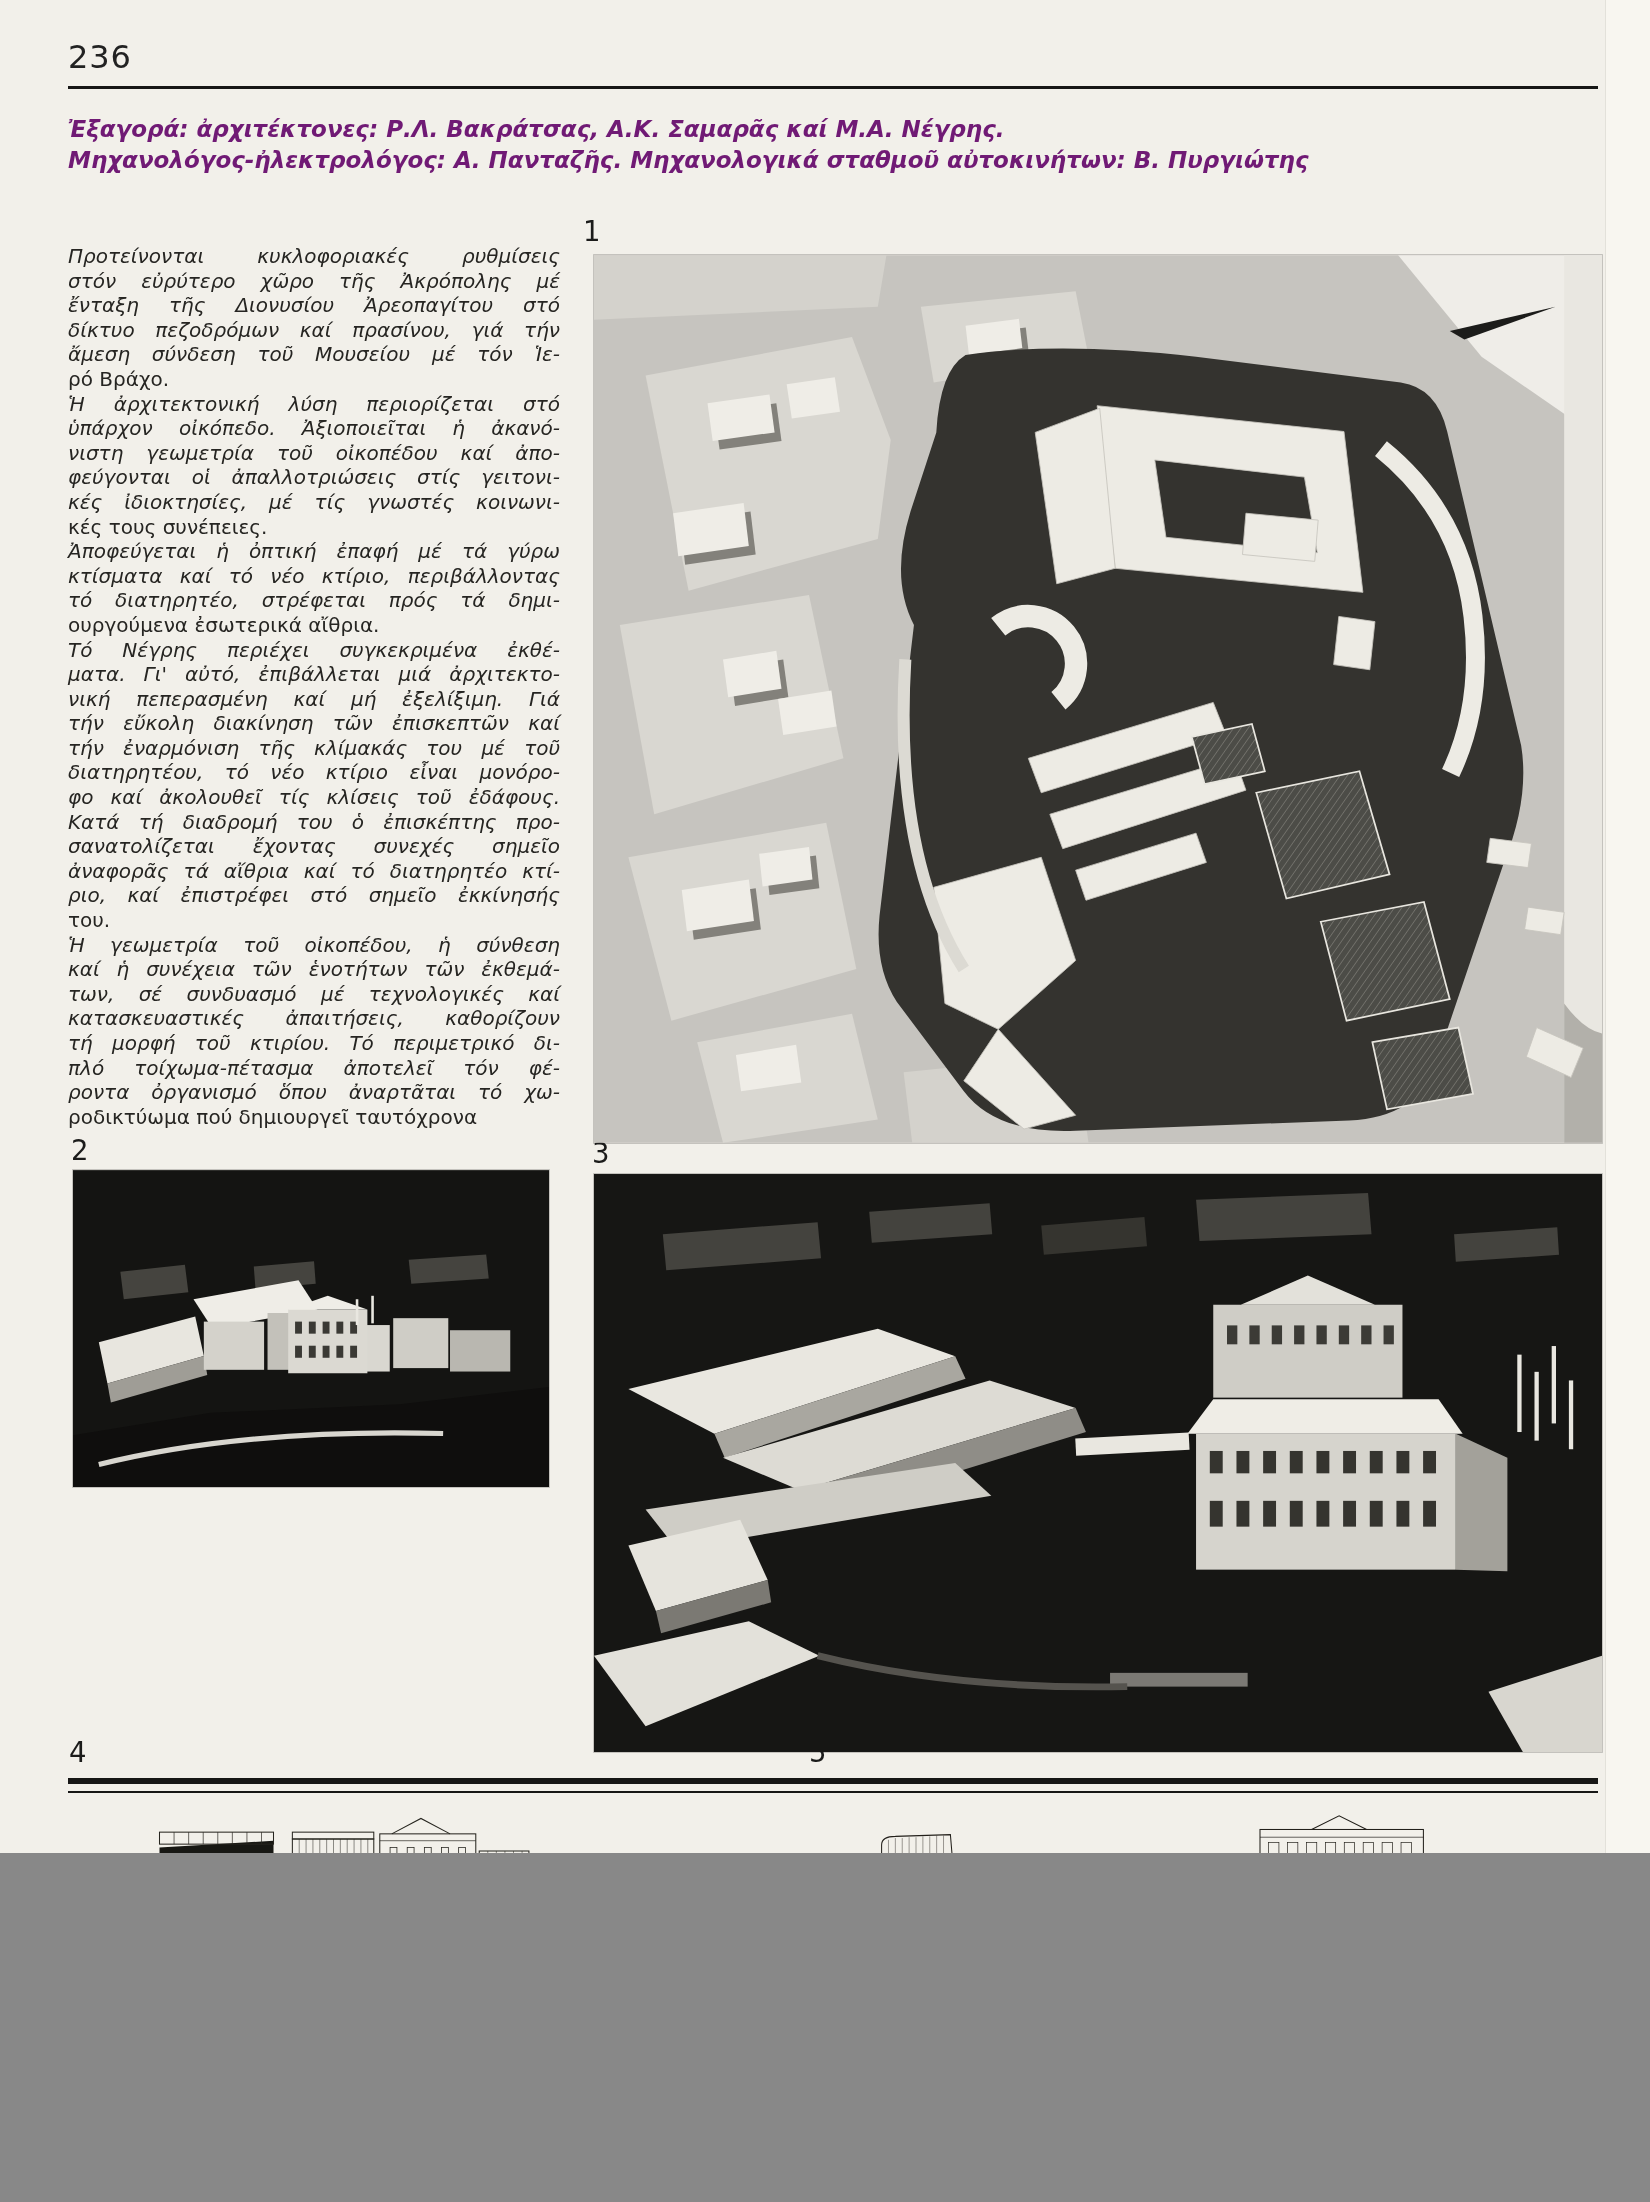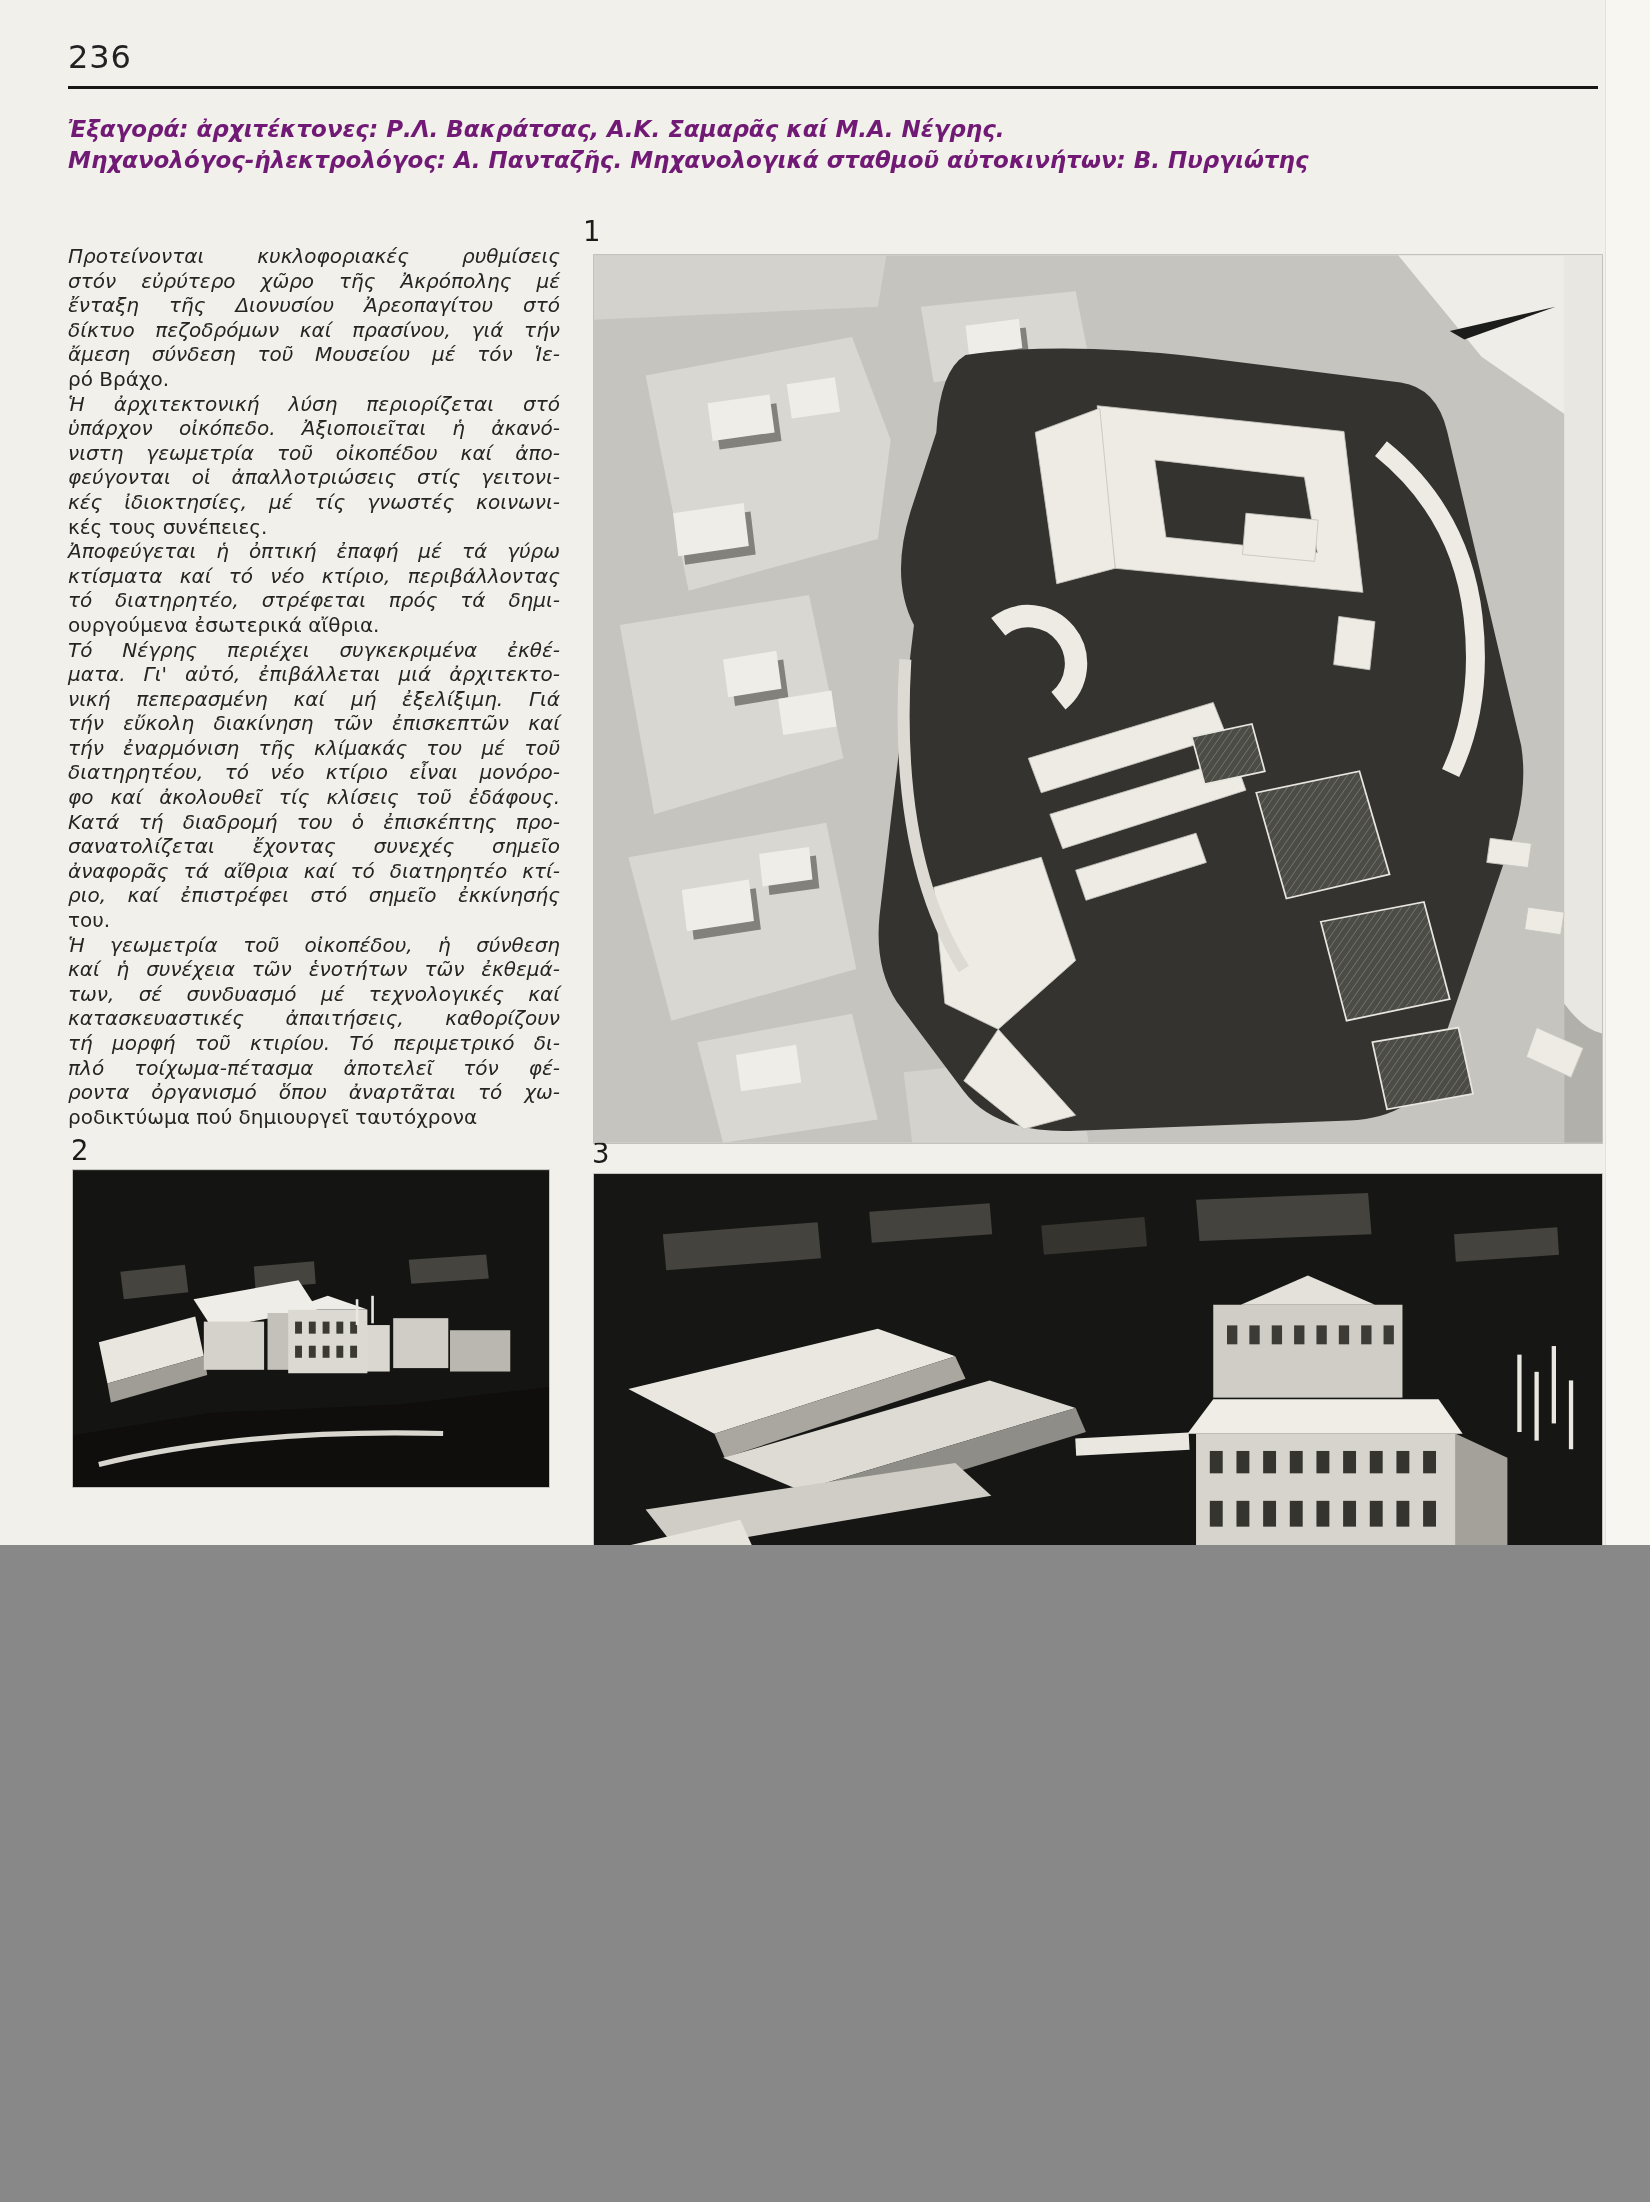--- a/index.html
+++ b/index.html
@@ -1,17 +1,17 @@
 <!DOCTYPE html>
 <html style="font-size:13.8px"><head>
 <meta charset="utf-8">
 <style>
   html,body{margin:0;padding:0;background:#888;}
   .page{
-    position:relative;width:1650px;height:1545px;margin:0 auto;
+    position:relative;width:1650px;height:1853px;margin:0 auto;
     background:#f2f0ea;overflow:hidden;
     font-family:"DejaVu Sans",sans-serif;color:#1d1c1a;
   }
   .abs{position:absolute;}
   .page-edge{left:1605px;top:0;width:45px;height:2203px;background:#f8f6f0;border-left:0.9px solid #e3e1da;}
   .page-number{left:68px;top:38px;font-size:32px;letter-spacing:0.9px;color:#222;}
   .rule{background:#171716;}
   .rule-top{left:68px;top:86px;width:1530px;height:3.4px;}
   .credits{left:68px;top:114px;width:1514px;font-style:italic;font-weight:700;font-size:23px;line-height:31px;color:#701a75;}
   .body-col{left:68px;top:244px;width:492px;font-size:20px;line-height:24.6px;color:#262522;}

